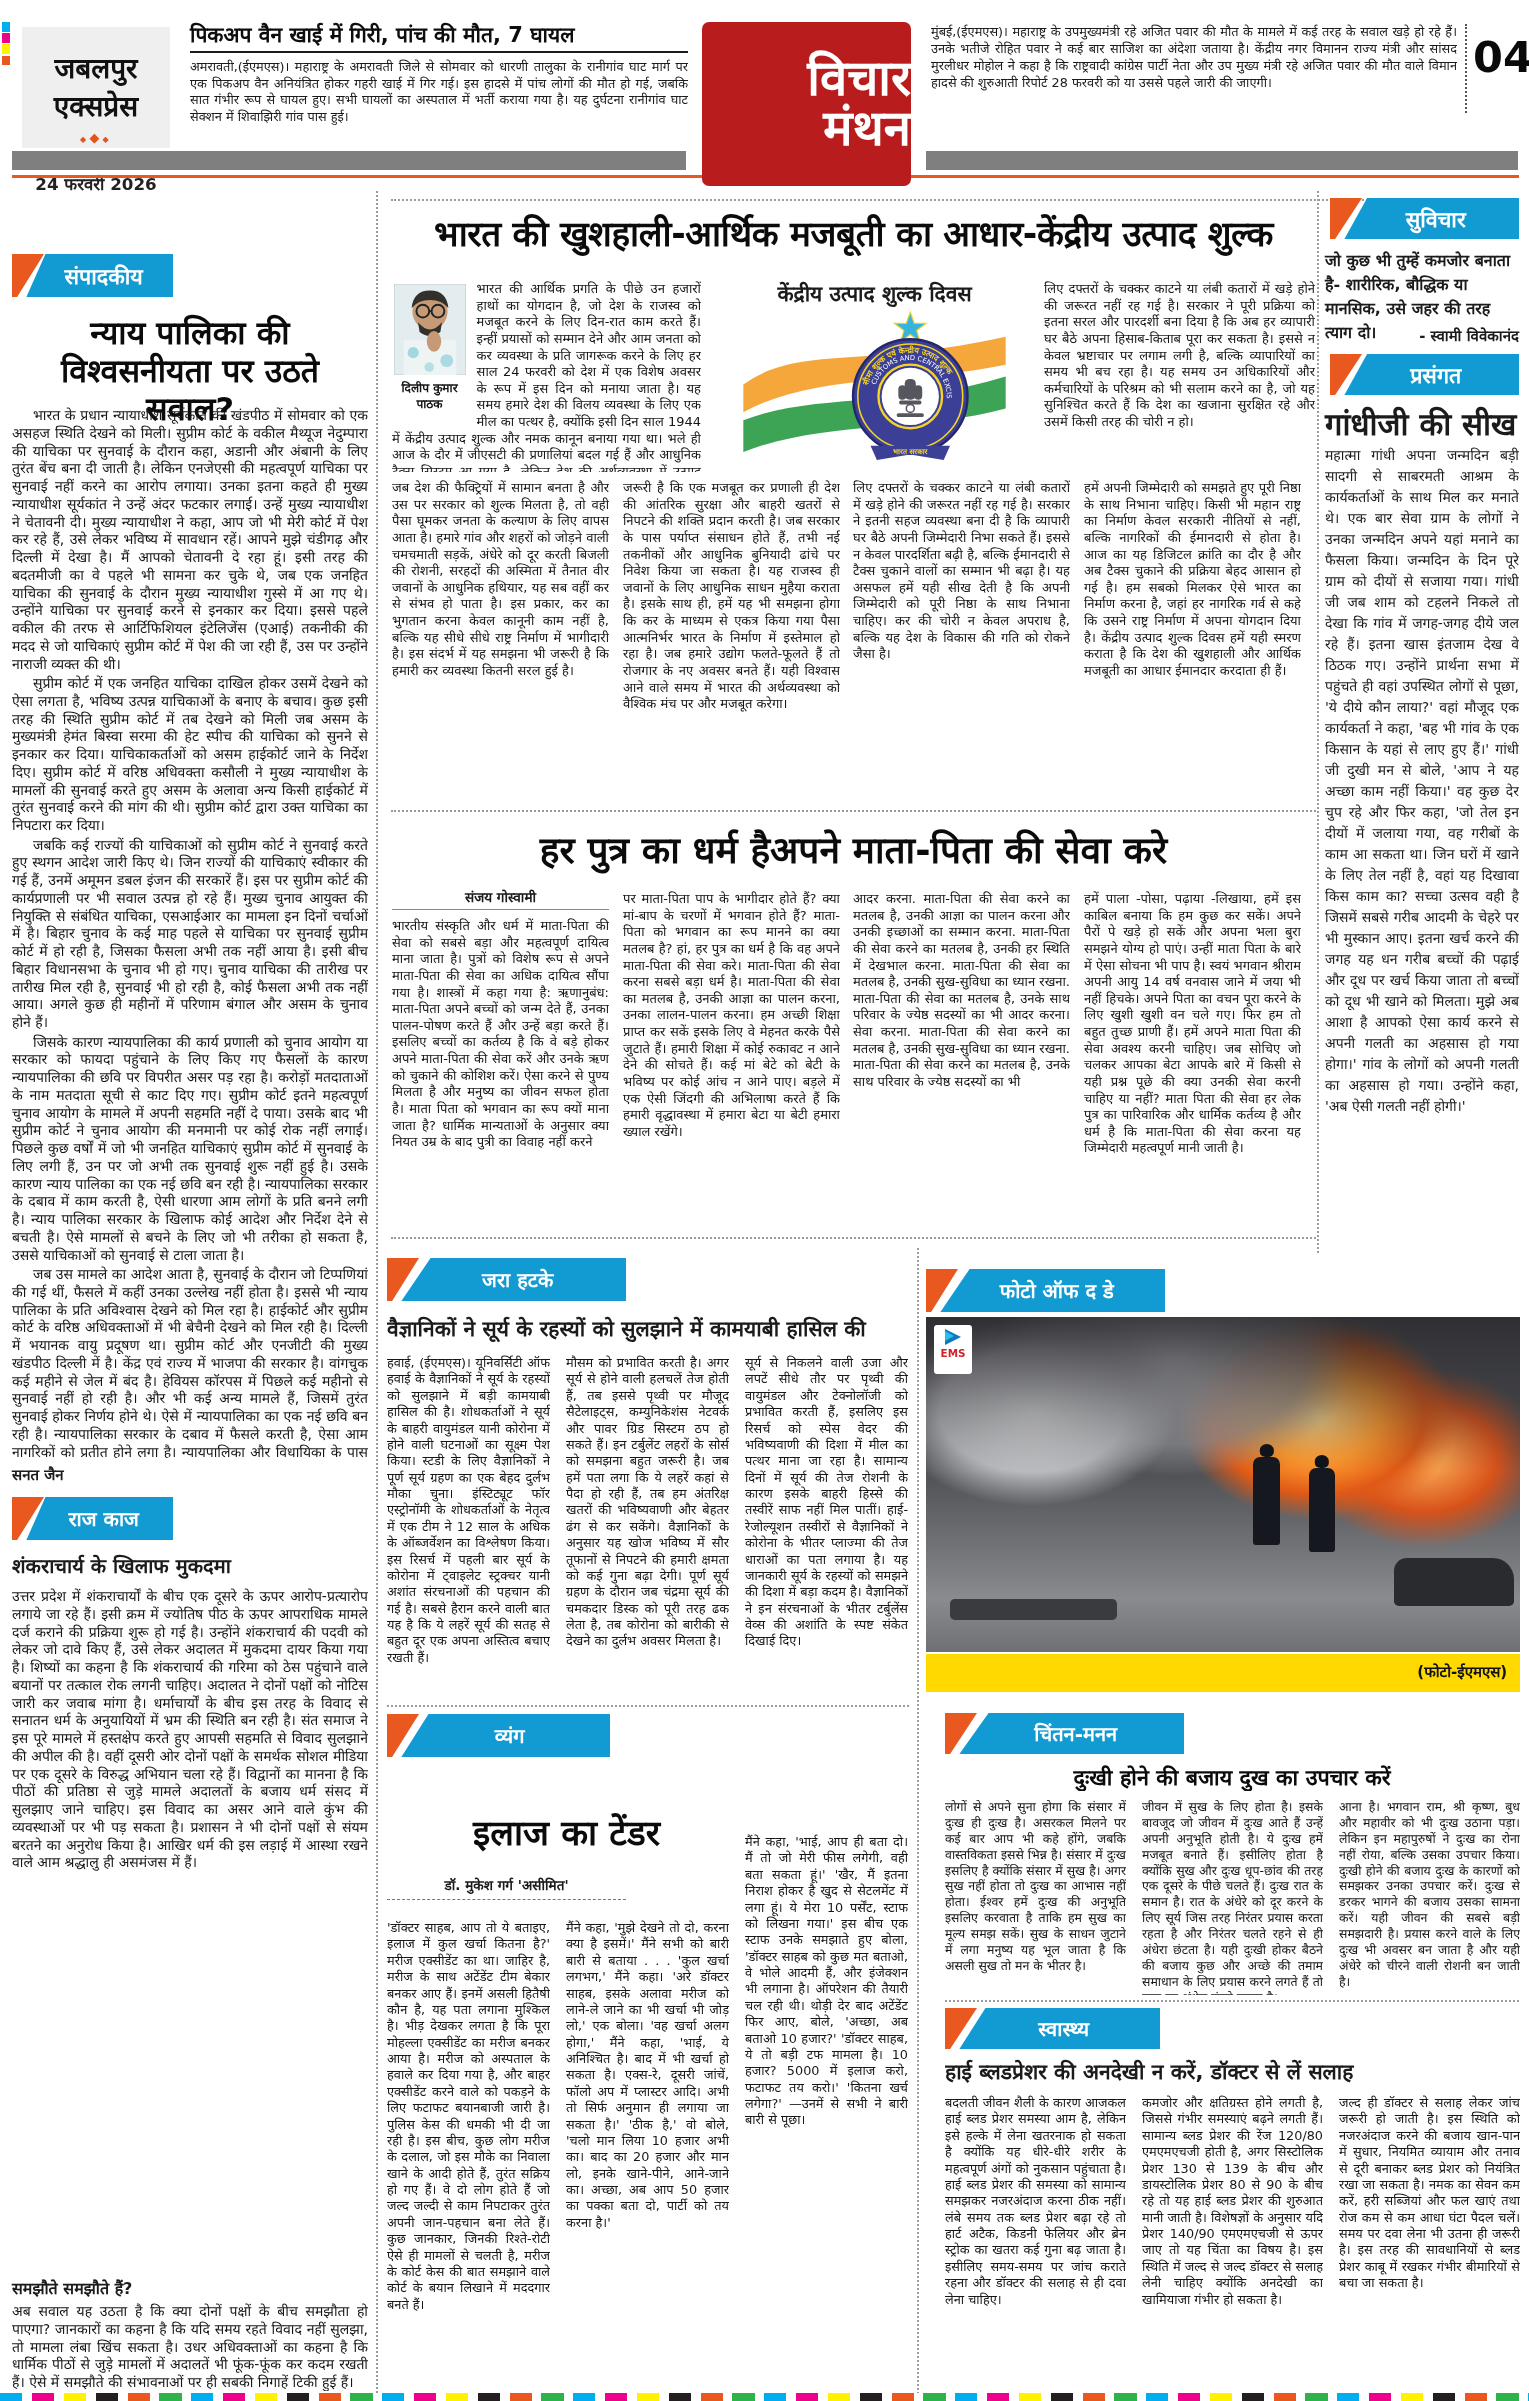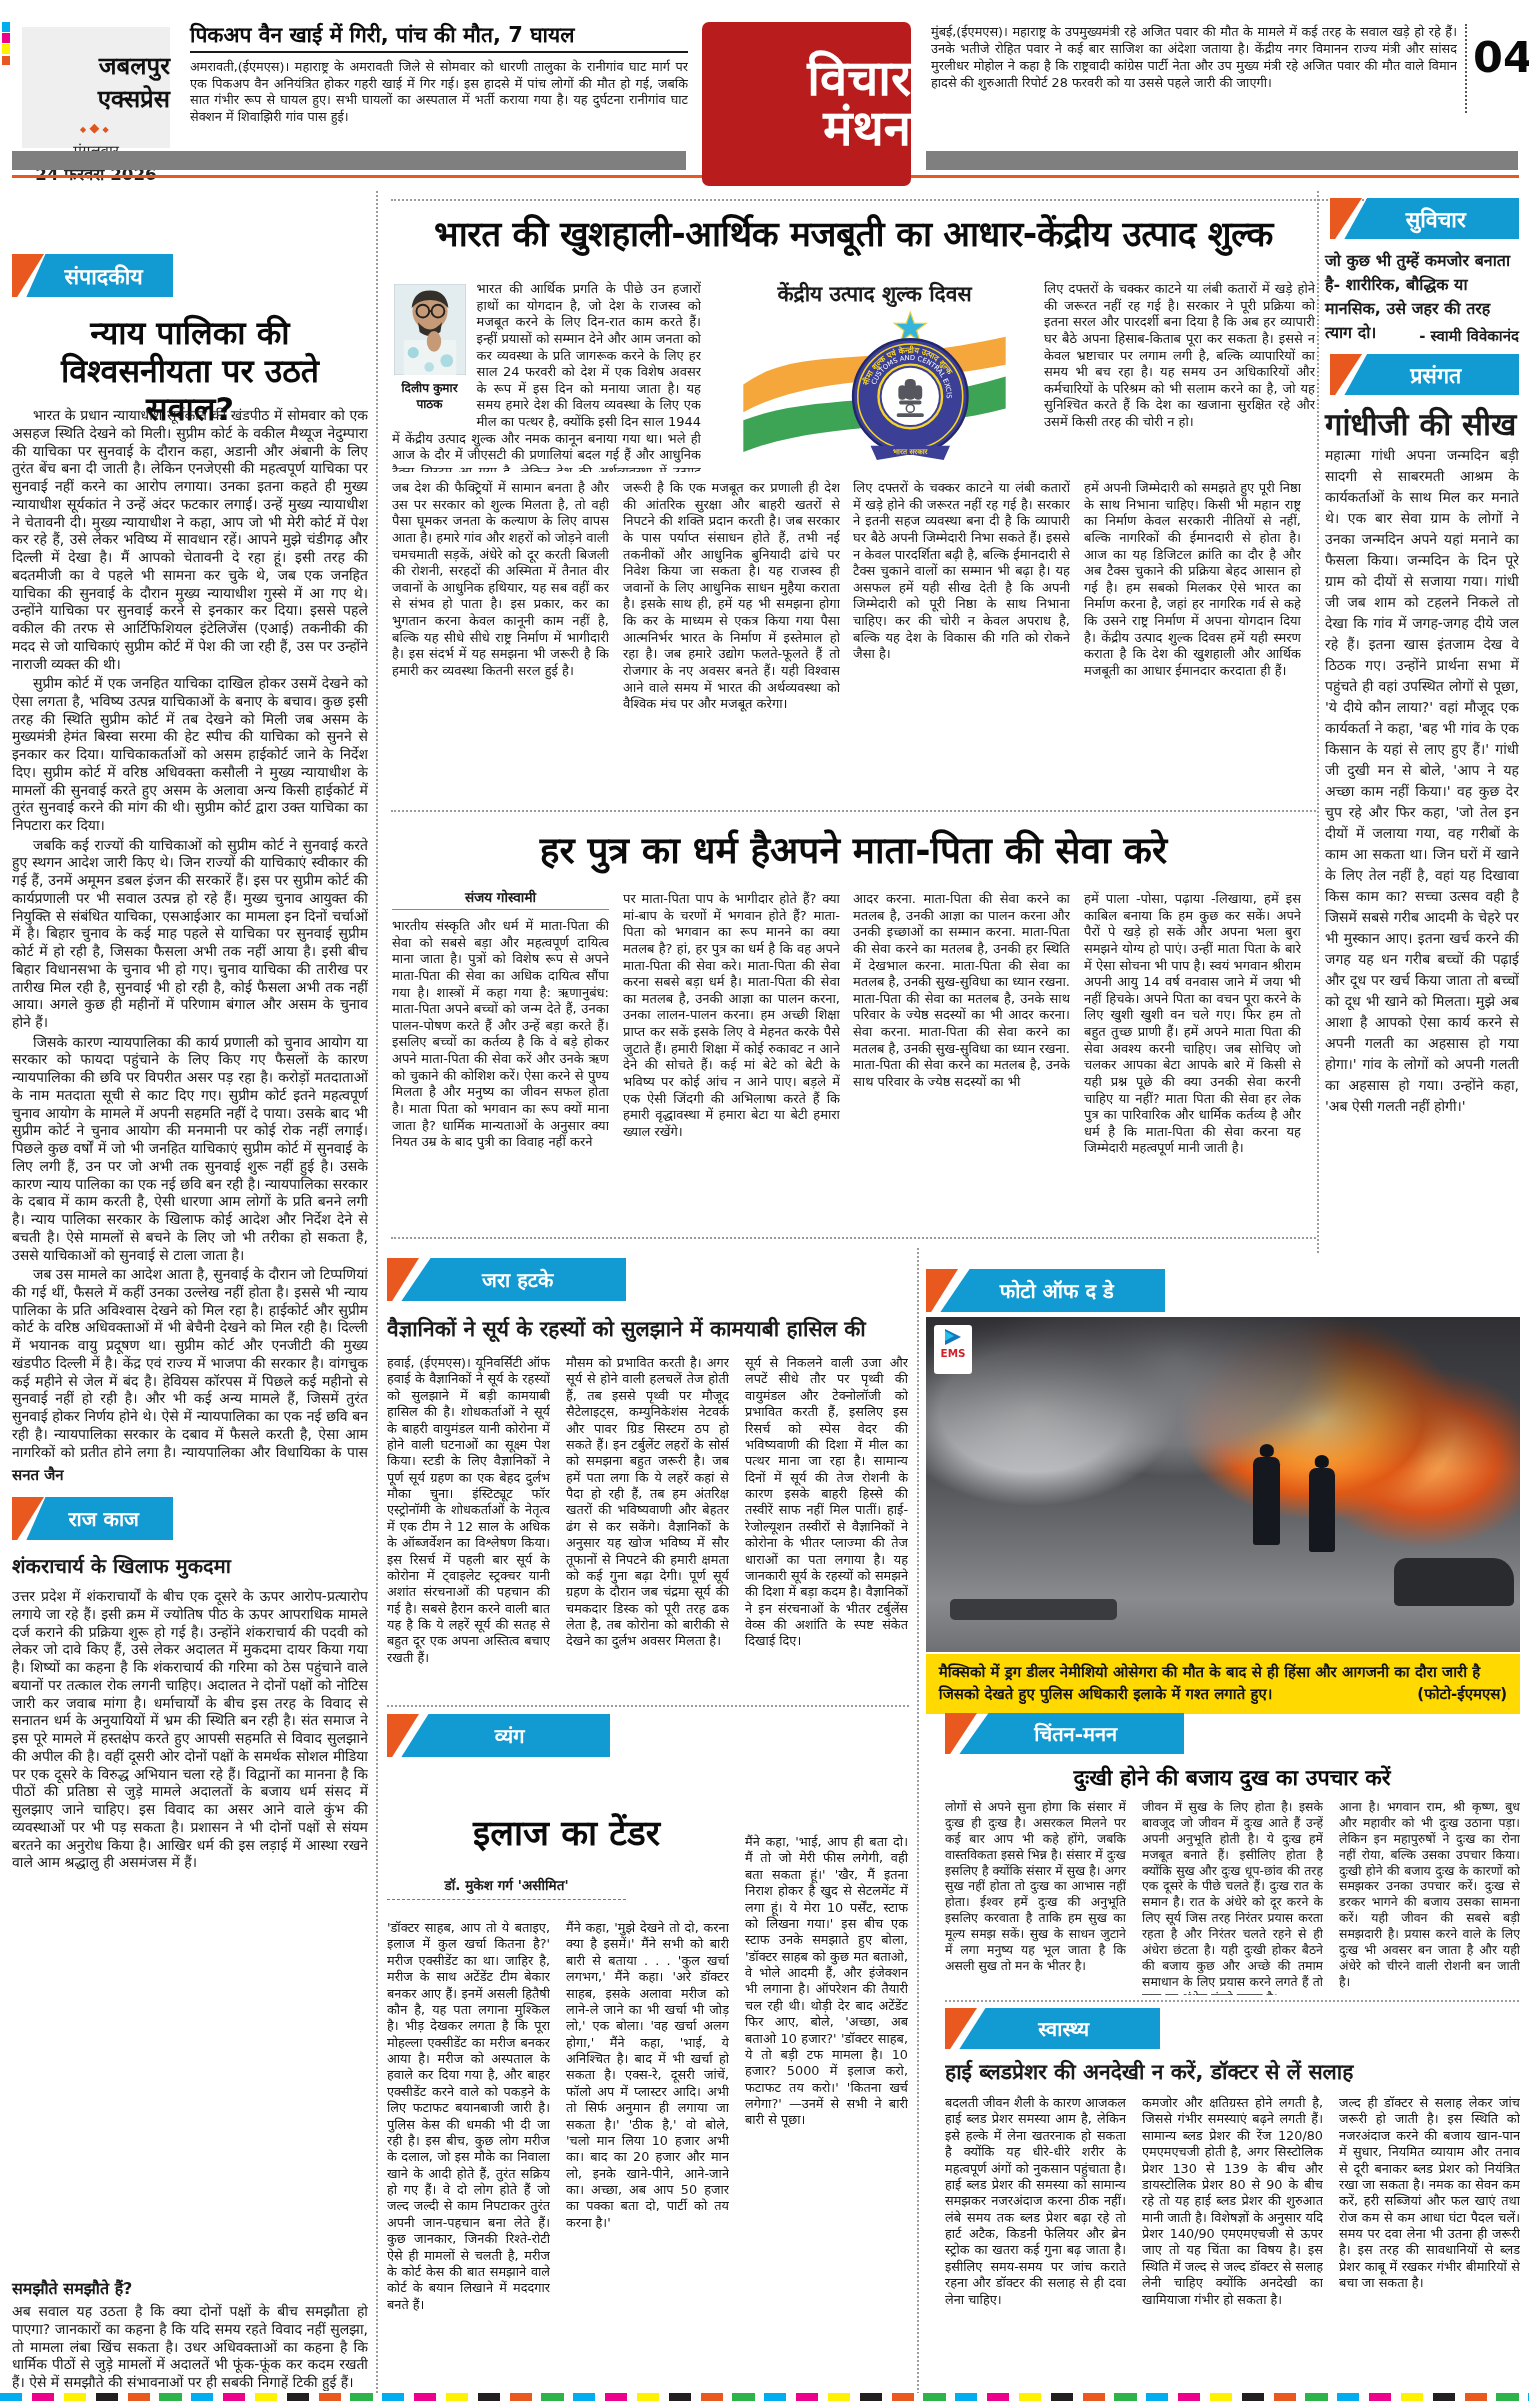--- a/index.html
+++ b/index.html
@@ -4,21 +4,21 @@
 <style>
   html,body{margin:0;padding:0;}
   body{width:1530px;height:2401px;position:relative;background:#ffffff;overflow:hidden;
        font-family:"DejaVu Sans","Liberation Sans",sans-serif;color:#1b1b1b;}
   .abs{position:absolute;}
   .just{text-align:justify;}
   .bold{font-weight:bold;}
   .clip{overflow:hidden;}
   
   .masthead{left:22px;top:27px;width:148px;height:121px;background:#efefef;text-align:center;padding-top:21px;box-sizing:border-box;}
-  .masthead .title{font-size:24px;font-weight:bold;color:#111;text-align:right;}
+  .masthead .title{font-size:28px;font-weight:bold;color:#111;}
   .diamonds{margin:6.4px 0 4.8px 0;color:#e0561e;letter-spacing:3.2px;}
   .diamonds .d1{font-size:8px;} .diamonds .d2{font-size:12.8px;} .diamonds .d3{font-size:8px;}
   .masthead .day{font-size:15px;color:#222;}
   .masthead .date{font-size:16.7px;font-weight:bold;color:#222;margin-top:1.6px;}
   .brief{width:498px;height:126px;}
   .brief .bh{font-size:21px;font-weight:bold;color:#0d0d0d;border-bottom:2.4px solid #1a1a1a;padding-bottom:4px;margin-bottom:5.6px;line-height:1.1;}
   .brief .bb{font-size:12.8px;line-height:1.32;}
   .logo-box{left:702px;top:22px;width:209px;height:164px;background:#b91c1c;border-radius:7px;color:#fff;
             display:flex;flex-direction:column;align-items:flex-end;justify-content:center;z-index:5;}
   .logo-box .l1,.logo-box .l2{font-size:49px;font-weight:bold;line-height:1.02;}
@@ -247,21 +247,20 @@
   <div class="debris"></div>
   <div class="car"></div>
   <div class="cop" style="left:327px;top:140px;width:27px;height:88px;"></div>
   <div class="cop" style="left:383px;top:151px;width:25.5px;height:84px;"></div>
   <div class="ems">
     <div class="tri"></div>
     <div class="txt">EMS</div>
   </div>
 </div>
 <div class="abs caption">
-  <span>मैक्सिको में ड्रग डीलर नेमीशियो ओसेगरा की मौत के बाद से ही हिंसा और आगजनी का दौरा जारी है जिसको देखते हुए पुलिस अधिकारी इलाके में गश्त लगाते हुए।</span>
   <span class="credit">(फोटो-ईएमएस)</span>
 </div>
 
 <div class="abs seclabel" style="left:387px;top:1714px;width:223px;">
   <div class="wedge"></div>
   <div class="lbox" style="font-size:20px;">व्यंग</div>
 </div>
 <div class="abs headline-xl" style="left:387px;top:1808px;width:359px;font-size:35px;">इलाज का टेंडर</div>
 <div class="abs" style="left:387px;top:1875px;width:239px;text-align:center;">
   <div class="bold" style="font-size:13.6px;">डॉ. मुकेश गर्ग 'असीमित'</div>

